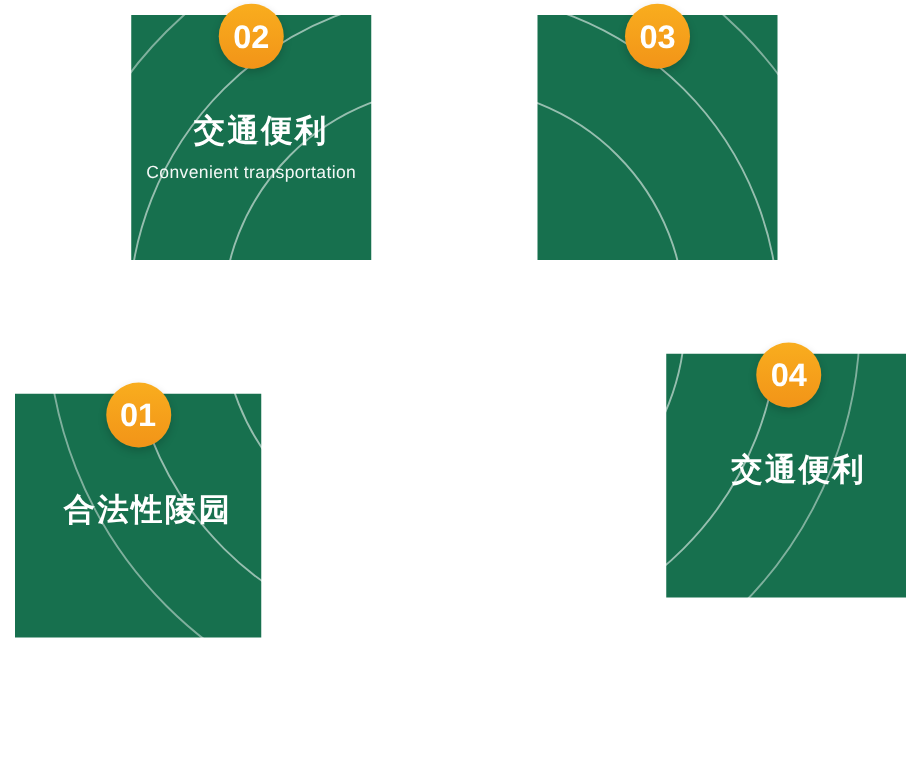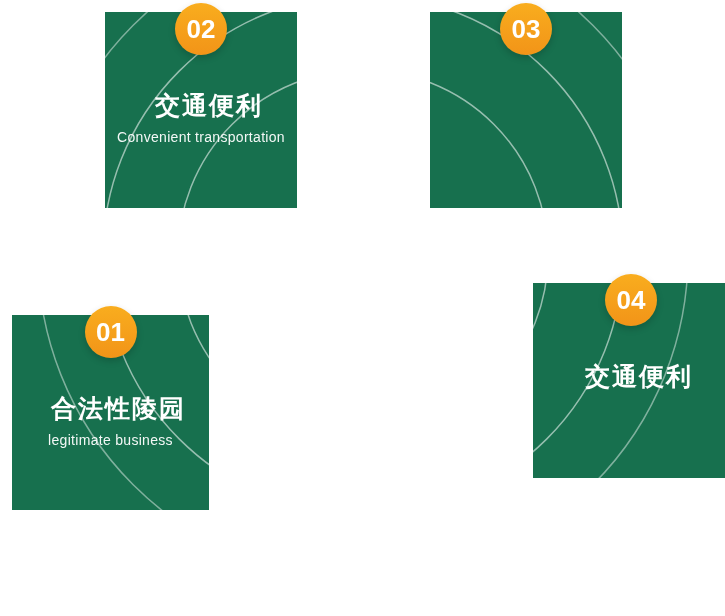--- a/index.html
+++ b/index.html
@@ -90,21 +90,20 @@
   <div class="badge">
     <span>03</span>
   </div>
 </section>
 
 <section class="card card-01">
   <div class="badge">
     <span>01</span>
   </div>
   <h2 class="title">合法性陵园</h2>
-  <p class="subtitle">legitimate business</p>
 </section>
 
 <section class="card card-04">
   <div class="badge">
     <span>04</span>
   </div>
   <h2 class="title">交通便利</h2>
 </section>
 
 <svg class="arcs" width="725" height="616" viewBox="0 0 725 616">

